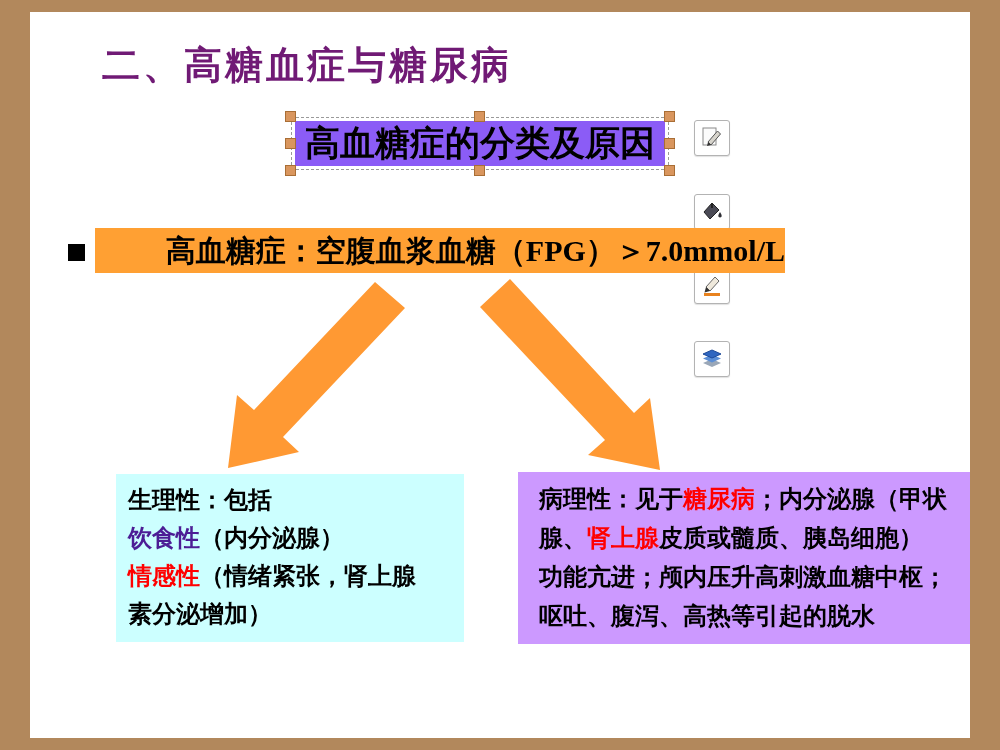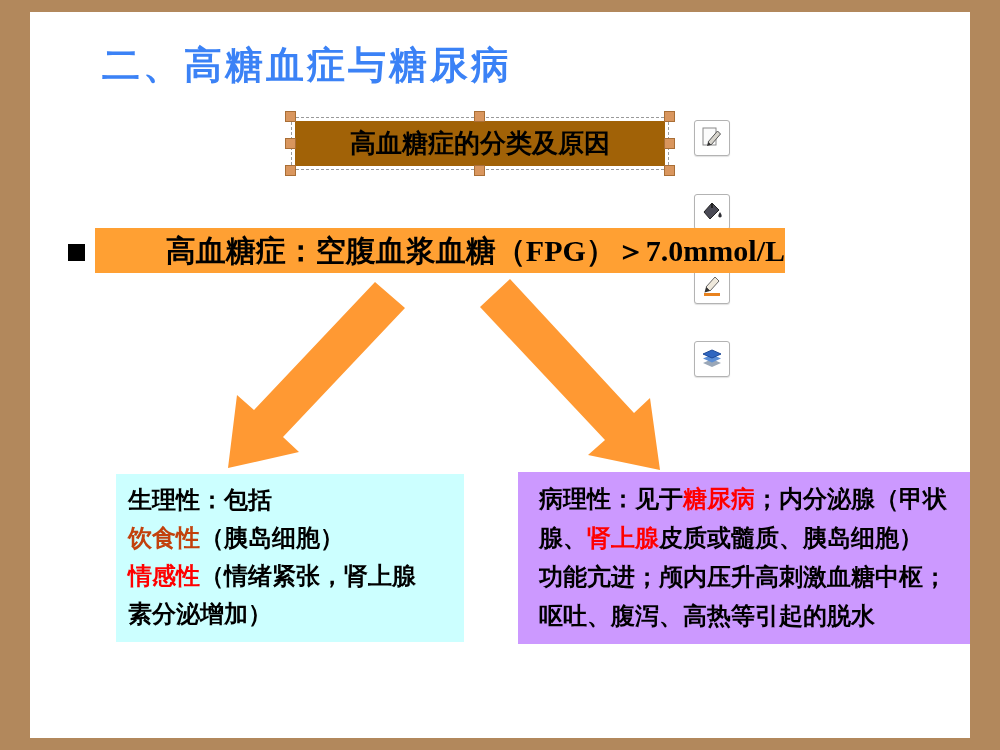--- a/index.html
+++ b/index.html
@@ -8,34 +8,34 @@
     background:#b2885c;
     font-family:"Liberation Sans","DejaVu Sans",sans-serif;
   }
   .slide{
     position:absolute;left:30px;top:12px;width:940px;height:726px;
     background:#ffffff;
   }
   .title{
     position:absolute;left:72px;top:28px;
     font-family:"Liberation Serif","DejaVu Serif",serif;
-    font-size:38px;font-weight:bold;color:#3b82f6;letter-spacing:3px;
+    font-size:38px;font-weight:bold;color:#701a75;letter-spacing:3px;
     white-space:nowrap;
   }
   
   .selection{
     position:absolute;left:291px;top:117px;width:376px;height:51px;
     border:1px dashed #9a9a9a;
   }
   .pink-box{
     position:absolute;left:3px;top:3px;right:3px;bottom:3px;
-    background:#a16207;
+    background:#8b5cf6;
     display:flex;align-items:center;justify-content:center;
     font-family:Liberation Sans, sans-serif;
-    font-size:26px;font-weight:bold;color:#000;white-space:nowrap;
+    font-size:35px;font-weight:bold;color:#000;white-space:nowrap;
   }
   .handle{
     position:absolute;width:11px;height:11px;
     background:#d9965e;border:1px solid #a96e35;box-sizing:border-box;
   }
   .h-tl{left:-7px;top:-7px}.h-tc{left:calc(50% - 6px);top:-7px}.h-tr{right:-7px;top:-7px}
   .h-ml{left:-7px;top:calc(50% - 6px)}.h-mr{right:-7px;top:calc(50% - 6px)}
   .h-bl{left:-7px;bottom:-7px}.h-bc{left:calc(50% - 6px);bottom:-7px}.h-br{right:-7px;bottom:-7px}
   
   .toolbtn{
@@ -134,21 +134,21 @@
       <polygon fill="#ff9933" points="375,282 254,410 237,395 228,468 299,452 283,437 405,308"></polygon>
       <polygon fill="#ff9933" points="510,279 634,413 650,398 660,470 588,455 605,440 480,307"></polygon>
     </g>
   </svg>
 
   <div class="tbox left-box" style="left:78px;top:462px;">
     <div class="tline">
       <span style="color: rgb(0, 0, 0);">生理性：包括</span>
     </div>
     <div class="tline">
-      <span style="color: #c2410c;">饮食性</span><span style="color: rgb(0, 0, 0);">（胰岛细胞）</span>
+      <span style="color: #4c1d95;">饮食性</span><span style="color: rgb(0, 0, 0);">（内分泌腺）</span>
     </div>
     <div class="tline">
       <span style="color: rgb(255, 0, 0);">情感性</span><span style="color: rgb(0, 0, 0);">（情绪紧张，肾上腺</span>
     </div>
     <div class="tline">
       <span style="color: rgb(0, 0, 0);">素分泌增加）</span>
     </div>
   </div>
 
   <div class="tbox right-box" style="left:480px;top:460px;">

